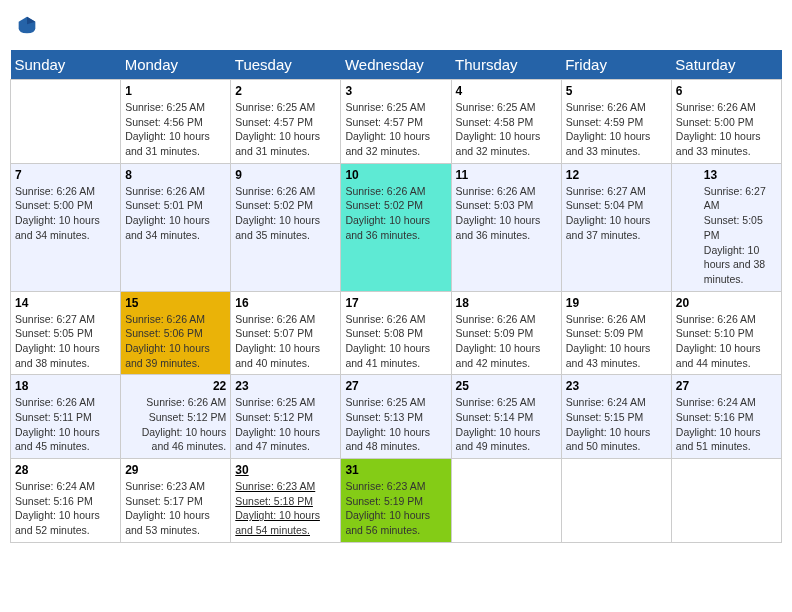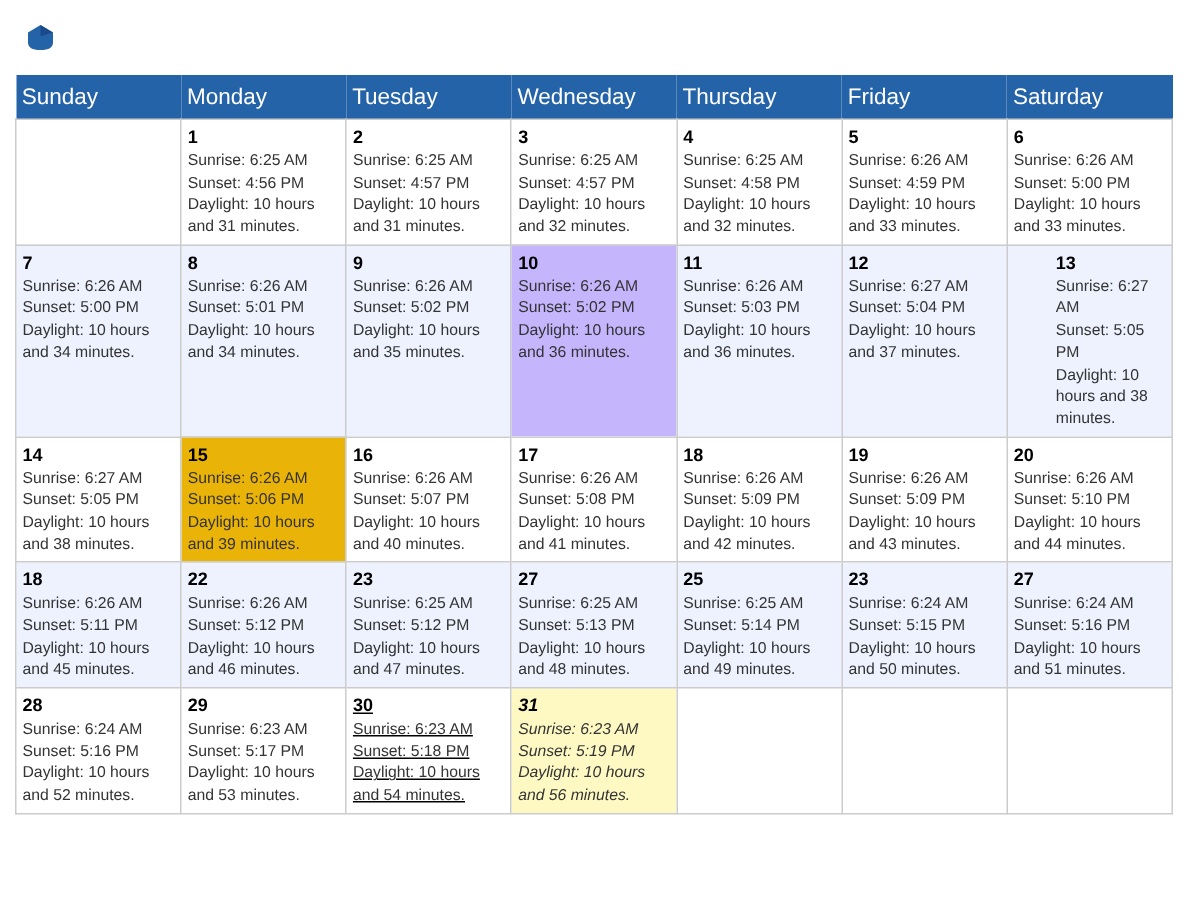--- a/index.html
+++ b/index.html
@@ -162,21 +162,21 @@
           <div class="day-info">Sunrise: 6:26 AM<br>Sunset: 5:00 PM<br>Daylight: 10 hours and 34 minutes.</div>
         </td>
         <td style="background-color: rgb(238, 242, 255);">
           <div class="day-number">8</div>
           <div class="day-info">Sunrise: 6:26 AM<br>Sunset: 5:01 PM<br>Daylight: 10 hours and 34 minutes.</div>
         </td>
         <td style="background-color: rgb(238, 242, 255);">
           <div class="day-number">9</div>
           <div class="day-info">Sunrise: 6:26 AM<br>Sunset: 5:02 PM<br>Daylight: 10 hours and 35 minutes.</div>
         </td>
-        <td style="background-color: #c4b5fd;">
+        <td style="background-color: #5eead4;">
           <div class="day-number">10</div>
           <div class="day-info">Sunrise: 6:26 AM<br>Sunset: 5:02 PM<br>Daylight: 10 hours and 36 minutes.</div>
         </td>
         <td style="background-color: rgb(238, 242, 255);">
           <div class="day-number">11</div>
           <div class="day-info">Sunrise: 6:26 AM<br>Sunset: 5:03 PM<br>Daylight: 10 hours and 36 minutes.</div>
         </td>
         <td style="background-color: rgb(238, 242, 255);">
           <div class="day-number">12</div>
           <div class="day-info">Sunrise: 6:27 AM<br>Sunset: 5:04 PM<br>Daylight: 10 hours and 37 minutes.</div>
@@ -214,21 +214,21 @@
         <td style="background-color: rgb(255, 255, 255);">
           <div class="day-number">20</div>
           <div class="day-info">Sunrise: 6:26 AM<br>Sunset: 5:10 PM<br>Daylight: 10 hours and 44 minutes.</div>
         </td>
       </tr>
       <tr>
         <td style="background-color: rgb(238, 242, 255);">
           <div class="day-number">18</div>
           <div class="day-info">Sunrise: 6:26 AM<br>Sunset: 5:11 PM<br>Daylight: 10 hours and 45 minutes.</div>
         </td>
-        <td style="background-color: rgb(238, 242, 255);">
+        <td style="background-color: rgb(238, 242, 255); text-align: right;">
           <div class="day-number">22</div>
           <div class="day-info">Sunrise: 6:26 AM<br>Sunset: 5:12 PM<br>Daylight: 10 hours and 46 minutes.</div>
         </td>
         <td style="background-color: rgb(238, 242, 255);">
           <div class="day-number">23</div>
           <div class="day-info">Sunrise: 6:25 AM<br>Sunset: 5:12 PM<br>Daylight: 10 hours and 47 minutes.</div>
         </td>
         <td style="background-color: rgb(238, 242, 255);">
           <div class="day-number">27</div>
           <div class="day-info">Sunrise: 6:25 AM<br>Sunset: 5:13 PM<br>Daylight: 10 hours and 48 minutes.</div>
@@ -252,21 +252,21 @@
           <div class="day-info">Sunrise: 6:24 AM<br>Sunset: 5:16 PM<br>Daylight: 10 hours and 52 minutes.</div>
         </td>
         <td style="background-color: rgb(255, 255, 255);">
           <div class="day-number">29</div>
           <div class="day-info">Sunrise: 6:23 AM<br>Sunset: 5:17 PM<br>Daylight: 10 hours and 53 minutes.</div>
         </td>
         <td style="background-color: rgb(255, 255, 255); text-decoration: underline;">
           <div class="day-number">30</div>
           <div class="day-info">Sunrise: 6:23 AM<br>Sunset: 5:18 PM<br>Daylight: 10 hours and 54 minutes.</div>
         </td>
-        <td style="background-color: #fef9c3; font-style: italic;">
+        <td style="background-color: #84cc16;">
           <div class="day-number">31</div>
           <div class="day-info">Sunrise: 6:23 AM<br>Sunset: 5:19 PM<br>Daylight: 10 hours and 56 minutes.</div>
         </td>
         <td class="empty-cell"></td>
         <td class="empty-cell"></td>
         <td class="empty-cell"></td>
       </tr>
     </tbody>
 </table>
 

